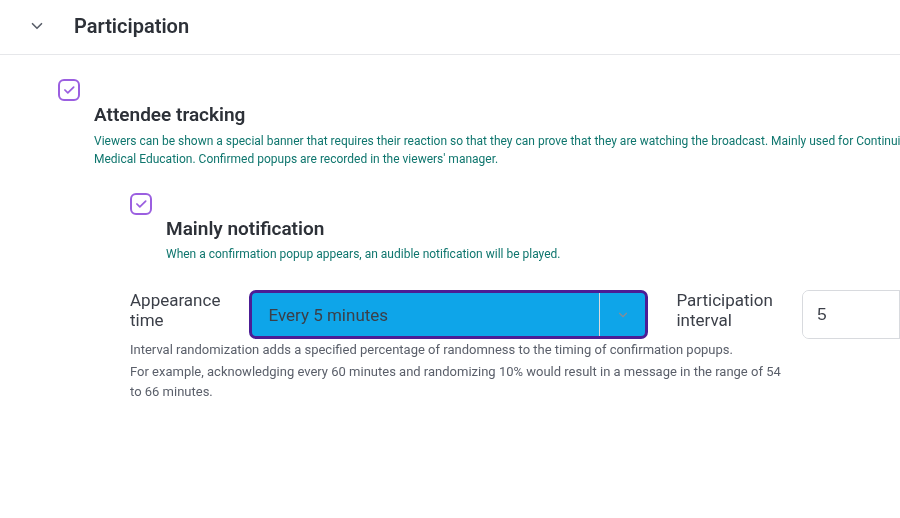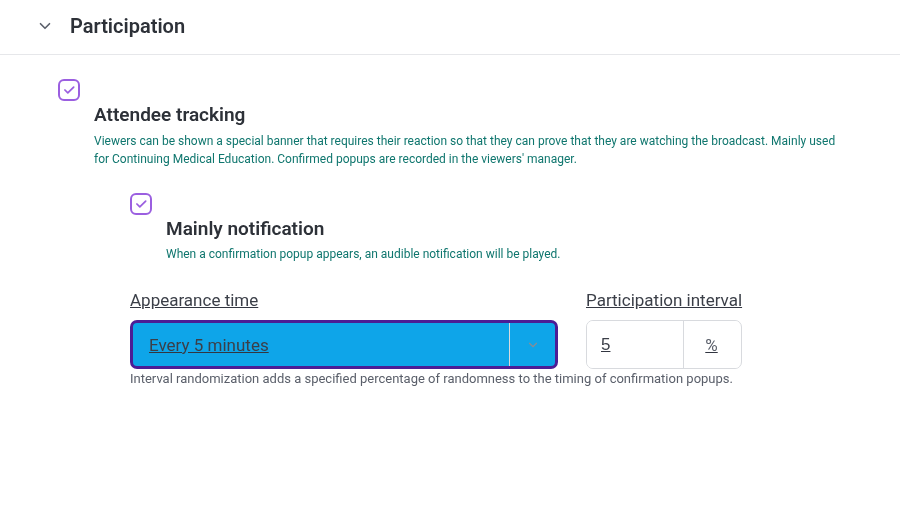--- a/index.html
+++ b/index.html
@@ -9,22 +9,23 @@
     font-family: -apple-system, BlinkMacSystemFont, "Segoe UI", Roboto, Arial, sans-serif;
     background: #ffffff;
     color: #323641;
   }
   .page { width: 900px; }
 
   
   .section-header {
     display: flex;
     align-items: center;
-    padding: 14px 0 16px 36px;
+    padding: 14px 0 16px 28px;
     border-bottom: 1px solid #e6e7ea;
+    gap: 12px;
   }
   .section-header .chev {
     width: 18px; height: 18px;
     color: #5a5f6a;
     margin-right: 16px;
     display: flex; align-items: center; justify-content: center;
   }
   .section-title {
     font-size: 20px;
     font-weight: 600;
@@ -74,21 +75,21 @@
     margin-top: 22px;
     padding-left: 36px;
   }
 
   .controls-row {
     display: flex;
     gap: 28px;
     margin-top: 26px;
     padding-left: 0;
   }
-  .control-group { display: flex; flex-direction: column; text-decoration: underline; }
+  .control-group { display: flex; flex-direction: row; }
   .control-label {
     font-size: 17px;
     color: #3b3f48;
     margin-bottom: 10px;
   }
 
   .select {
     width: 428px;
     height: 49px;
     border: 3px solid #4c1d95;
@@ -207,20 +208,21 @@
               <div class="control-label">Participation interval</div>
               <div class="num-group">
                 <input class="num-input" type="text" value="5" style="">
                 <div class="num-suffix">%</div>
               </div>
             </div>
           </div>
 
           <div class="footnote">
             <p>Interval randomization adds a specified percentage of randomness to the timing of confirmation popups.</p>
+            <p>For example, acknowledging every 60 minutes and randomizing 10% would result in a message in the range of 54 to 66 minutes.</p>
           </div>
 
         </div>
       </div>
     </div>
 
   </div>
 </div>
 
 </body></html>

